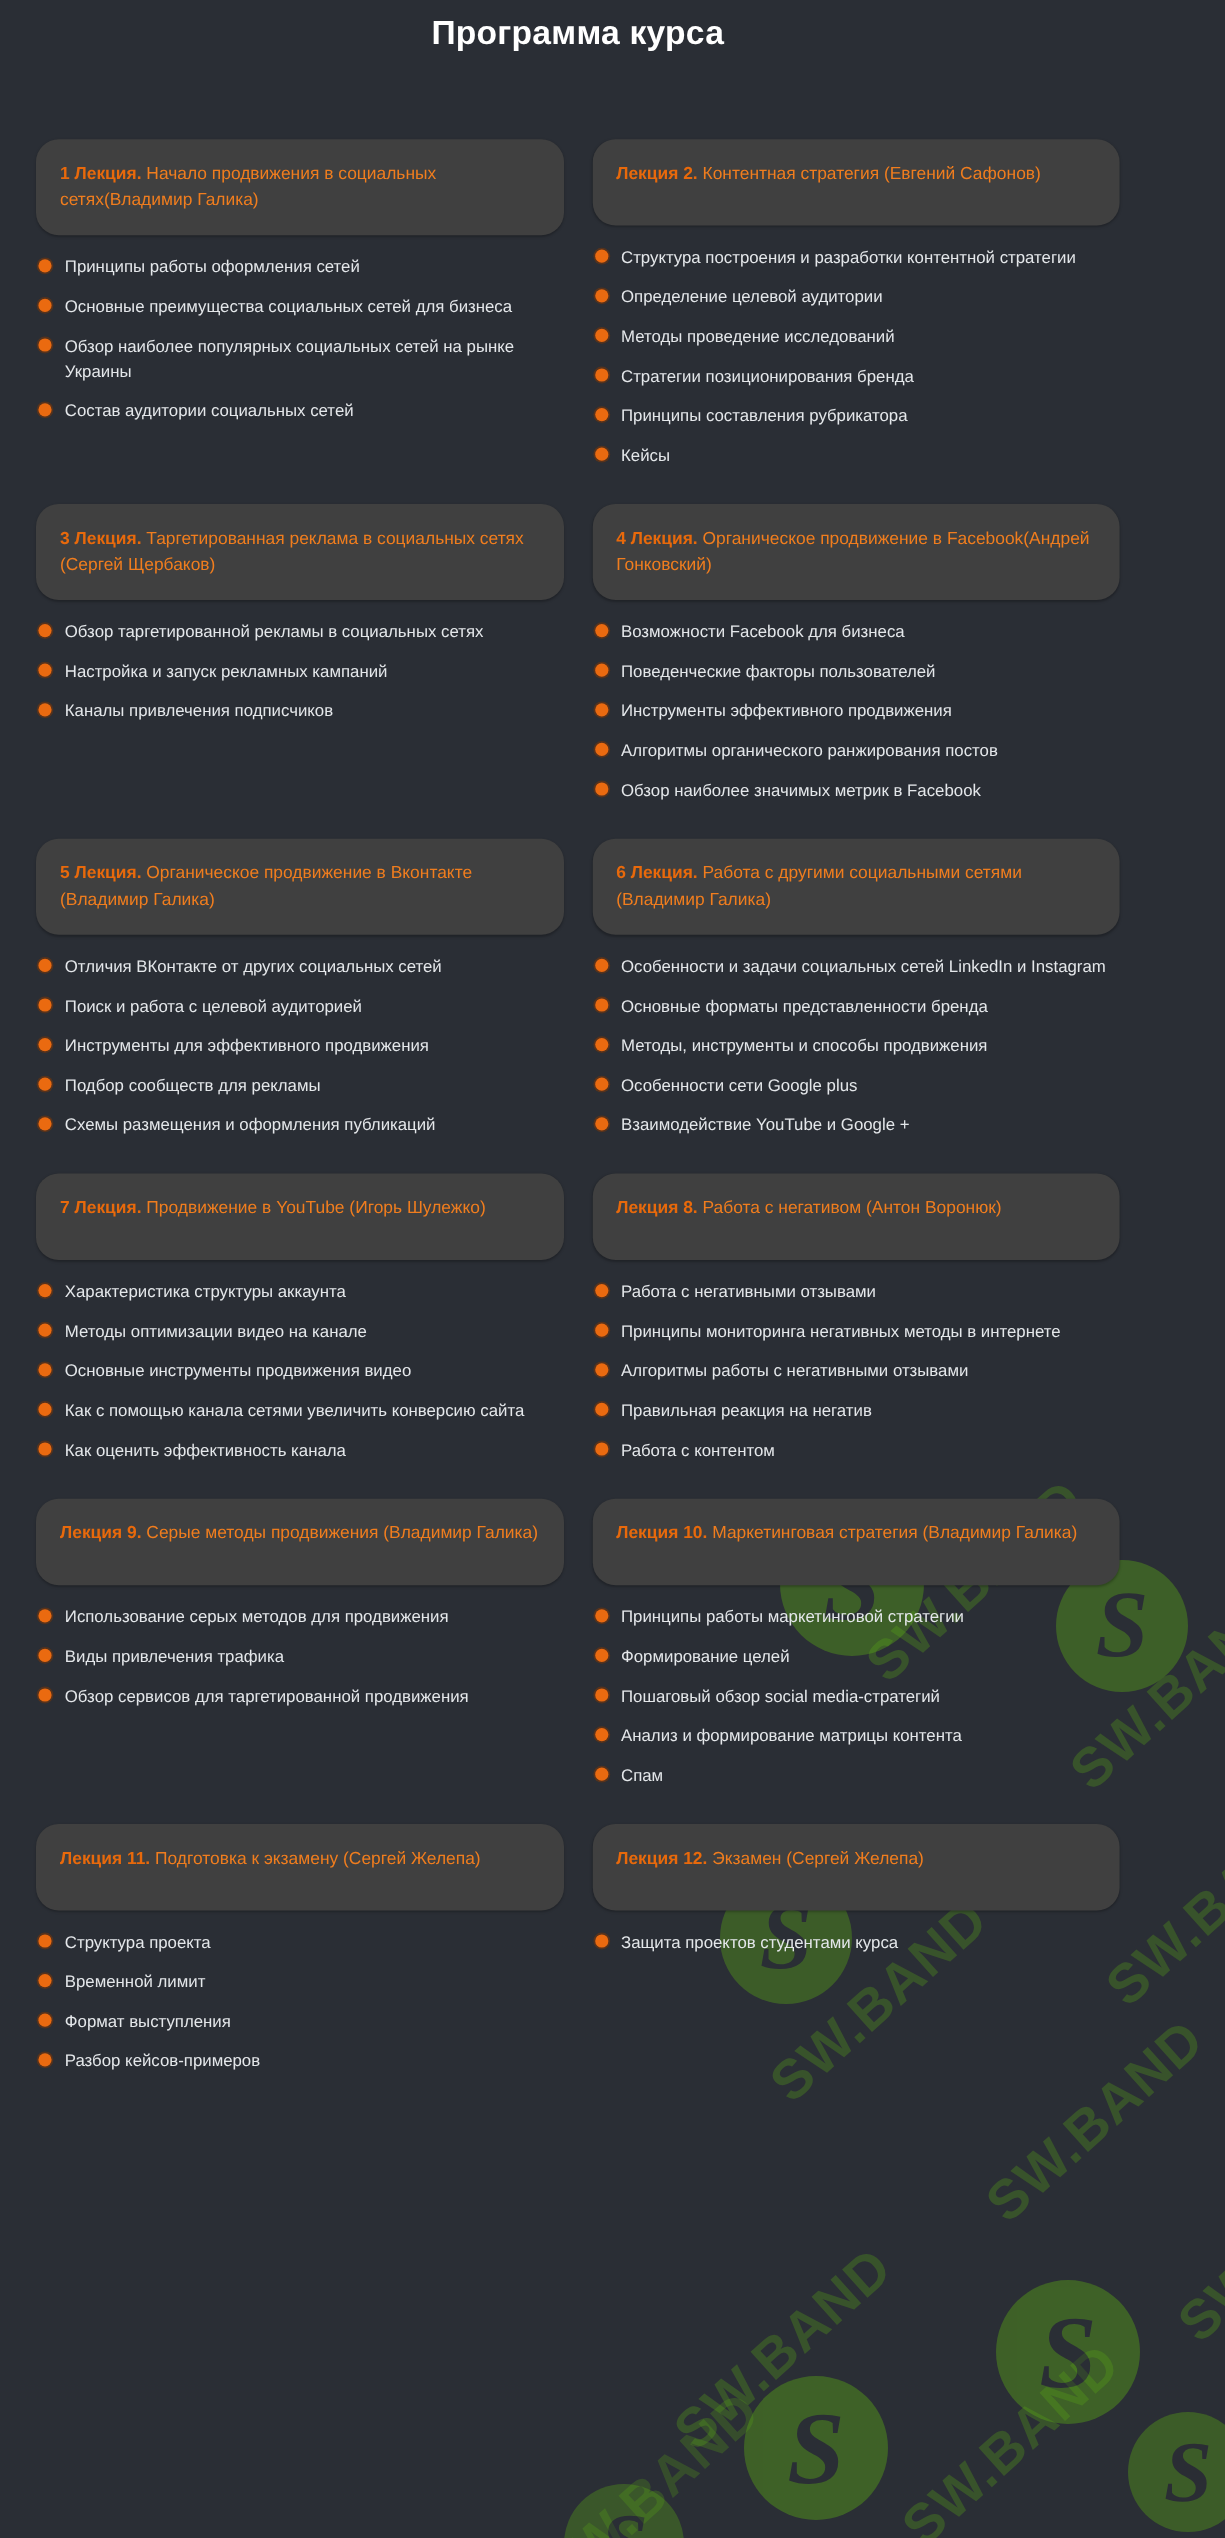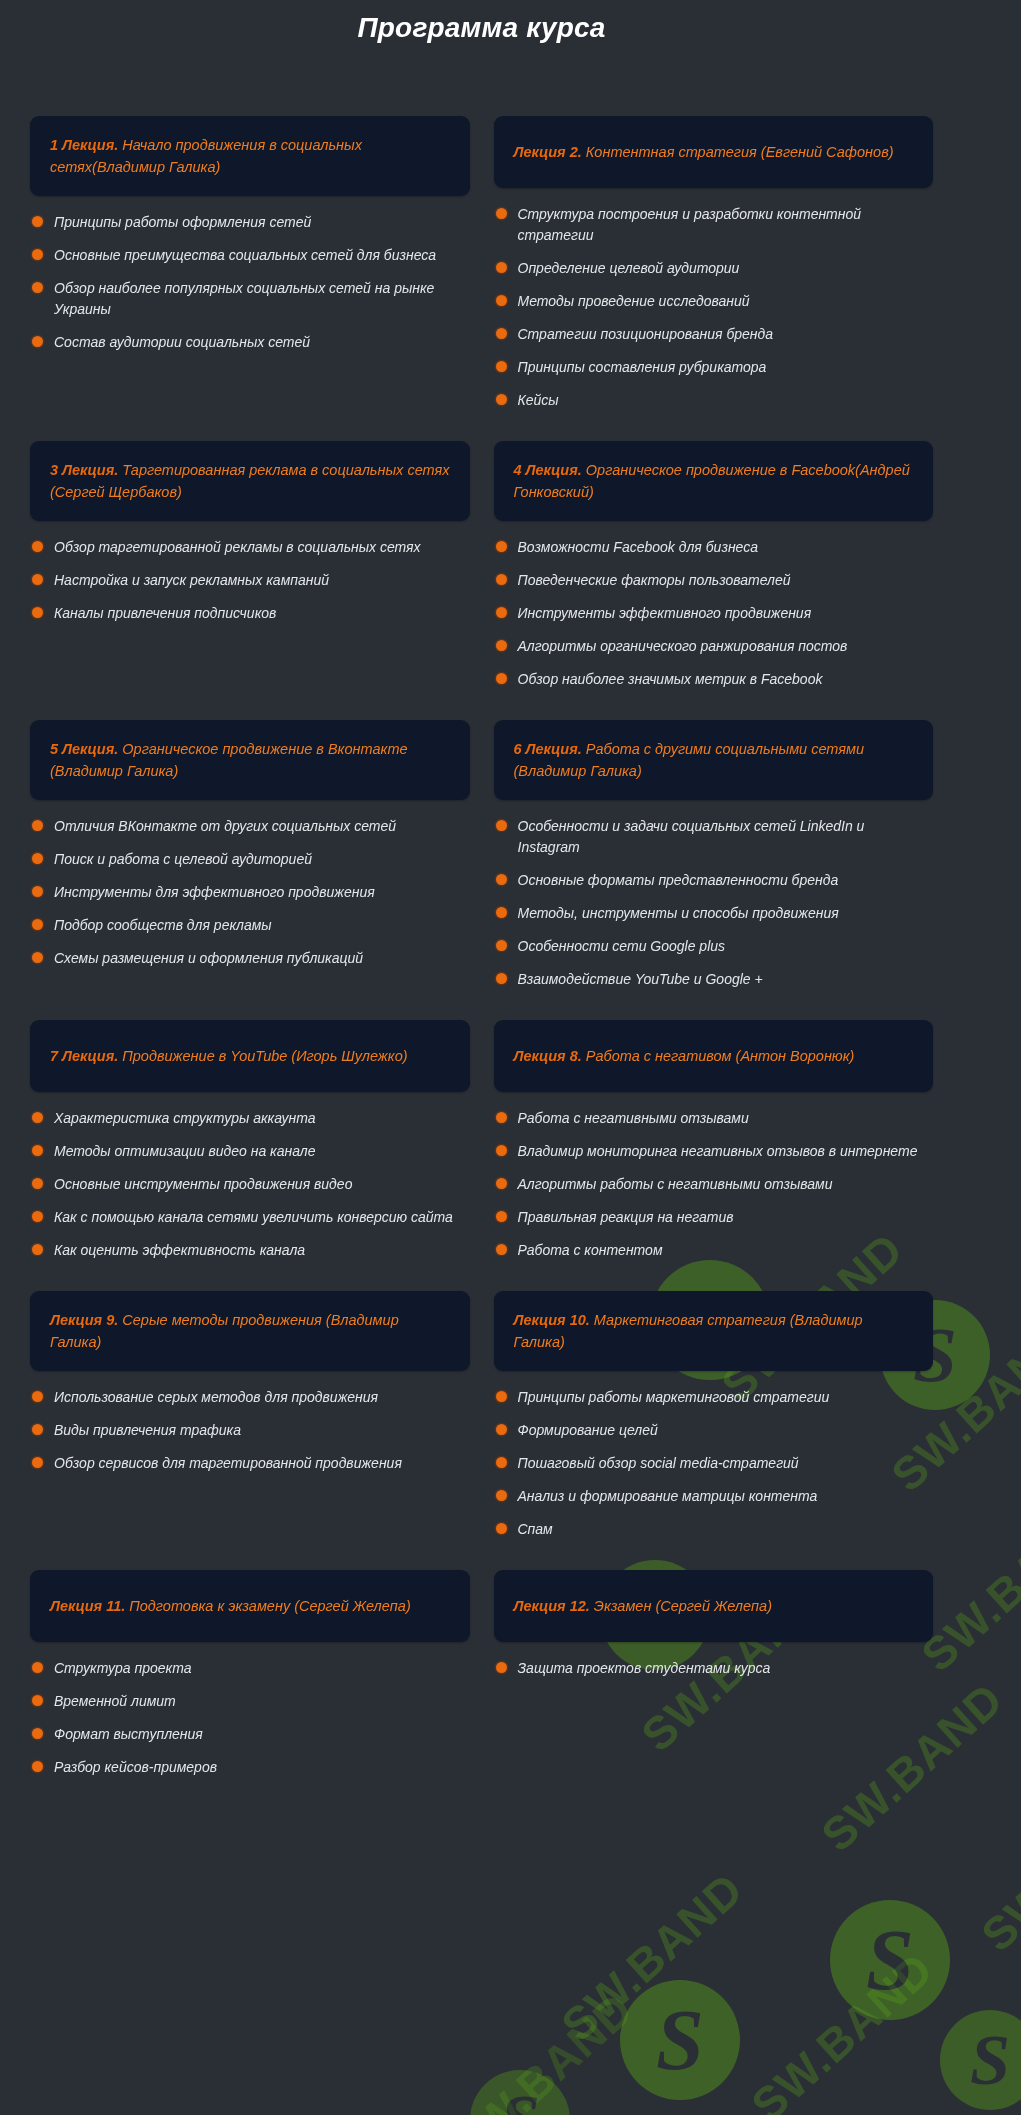--- a/index.html
+++ b/index.html
@@ -47,21 +47,20 @@
     font-family: "Liberation Serif", serif;
     font-style: italic;
   }
 
   
   #page {
     position: relative;
     z-index: 2;
     width: 963px;
     padding: 0 30px;
-    font-style: italic;
   }
 
   #page-title {
     text-align: center;
     color: #ffffff;
     font-size: 28px;
     font-weight: bold;
     padding: 12px 0 0 0;
     letter-spacing: 0.2px;
   }
@@ -73,26 +72,25 @@
     column-gap: 24px;
     row-gap: 0px;
   }
 
   .lecture-block {
     display: block;
     padding-bottom: 18px;
   }
 
   .lecture-header-card {
-    background: #0f172a;
-    border-radius: 9px;
+    background: #404040;
+    border-radius: 19px;
     padding: 18px 20px 18px 20px;
     min-height: 72px;
     display: flex;
-    align-items: center;
     box-shadow: 0 1px 2px rgba(0,0,0,0.25);
   }
 
   .lecture-header-text {
     font-size: 14.5px;
     line-height: 1.52;
     color: #f07d1e;
   }
   .lecture-header-text .lec-num {
     font-weight: bold;
@@ -340,21 +338,21 @@
         <div class="lecture-header-card">
           <div class="lecture-header-text"><span class="lec-num">Лекция 8.</span><span> Работа с негативом (Антон Воронюк)</span></div>
         </div>
         <ul class="topic-list">
           <li class="topic-item">
             <span class="bullet-dot"></span>
             <span class="topic-text">Работа с негативными отзывами</span>
           </li>
           <li class="topic-item">
             <span class="bullet-dot"></span>
-            <span class="topic-text">Владимир мониторинга негативных отзывов в интернете</span>
+            <span class="topic-text">Принципы мониторинга негативных методы в интернете</span>
           </li>
           <li class="topic-item">
             <span class="bullet-dot"></span>
             <span class="topic-text">Алгоритмы работы с негативными отзывами</span>
           </li>
           <li class="topic-item">
             <span class="bullet-dot"></span>
             <span class="topic-text">Правильная реакция на негатив</span>
           </li>
           <li class="topic-item">

